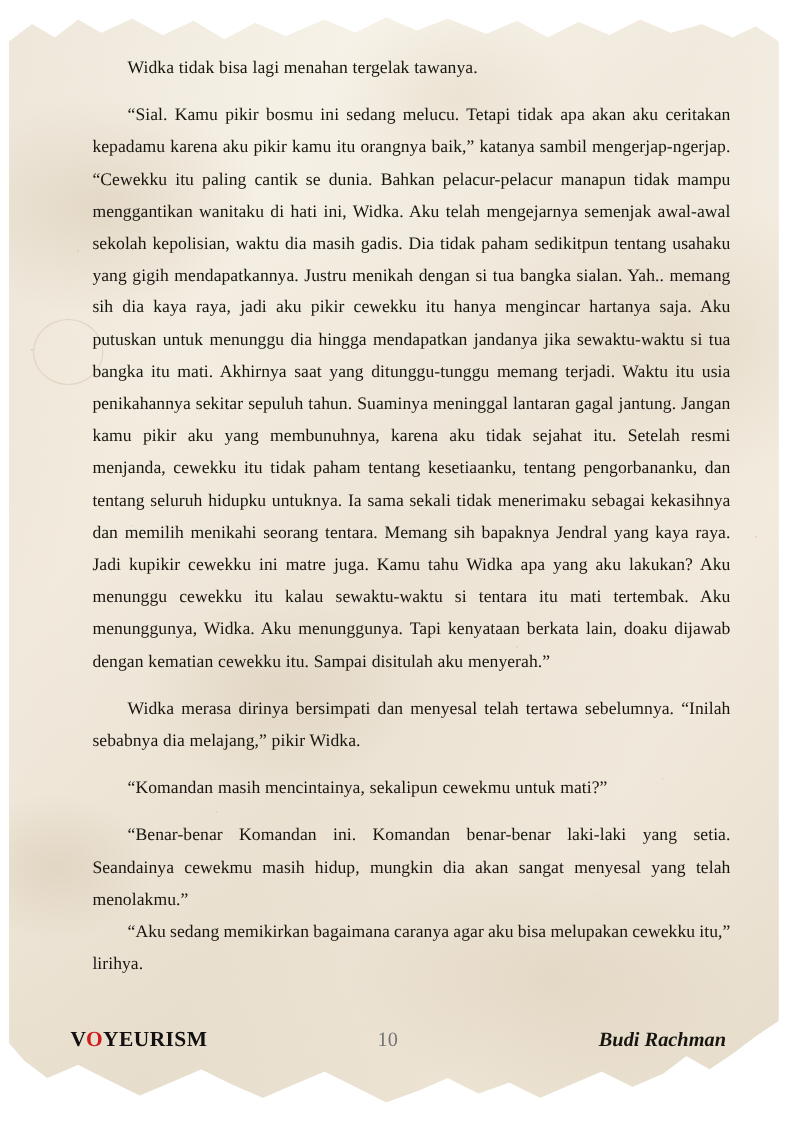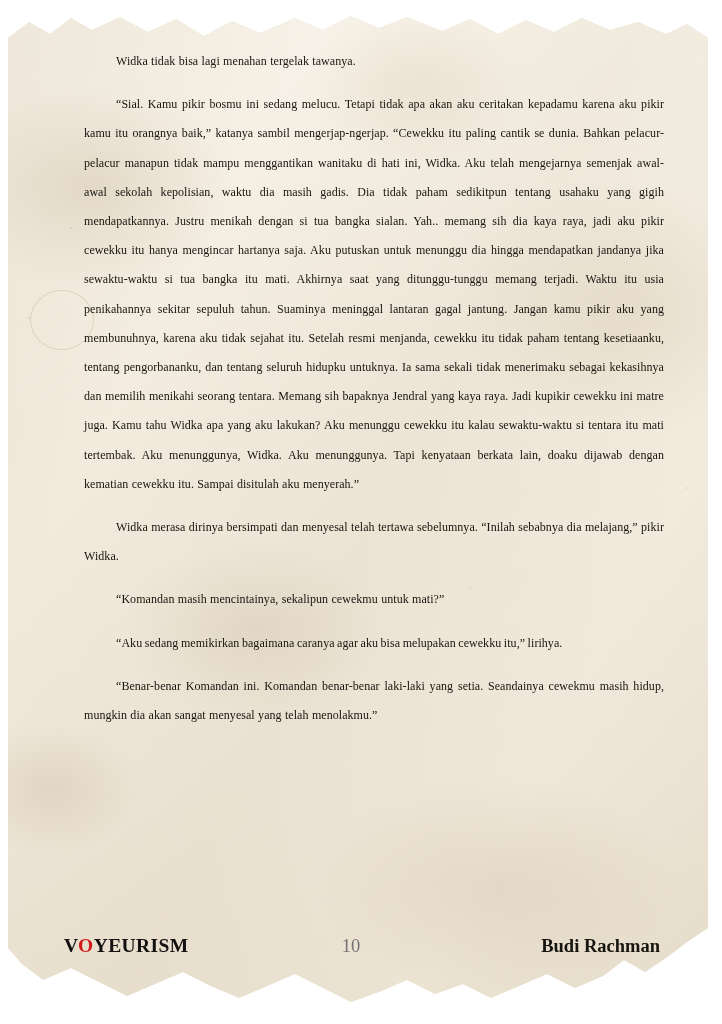--- a/index.html
+++ b/index.html
@@ -124,21 +124,21 @@
   
   .text-column {
     position: absolute;
     left: 84px;
     top: 47px;
     width: 580px;
     color: #17150f;
   }
   .para {
     margin: 0 0 14px 0;
-    font-size: 12px;
+    font-size: 16px;
     line-height: 29.2px;
     text-align: justify;
     text-indent: 32px;
     letter-spacing: 0.05px;
     word-spacing: 0.3px;
   }
   .para.tight { word-spacing: -0.5px; }
   .para.last  { margin-bottom: 0; }
 
   
@@ -160,20 +160,21 @@
   .footer-title .accent { color: #d4191b; }
   .footer-page {
     font-size: 18.5px;
     color: #737373;
     position: relative;
     left: -14px;
     margin-top: 28px;
   }
   .footer-author {
     font-size: 18.5px;
+    font-style: italic;
     font-weight: bold;
     color: #17150f;
   }
 </style>
 </head>
 <body>
 
 <div id="page-root">
 
   <div class="sheet-shadow"></div>
@@ -181,22 +182,22 @@
   <div class="paper">
     <div class="paper-speckles"></div>
     <div class="paper-ring"></div>
   </div>
 
   <div class="text-column">
     <p class="para">Widka tidak bisa lagi menahan tergelak tawanya.</p>
     <p class="para">“Sial. Kamu pikir bosmu ini sedang melucu. Tetapi tidak apa akan aku ceritakan kepadamu karena aku pikir kamu itu orangnya baik,” katanya sambil mengerjap-ngerjap. “Cewekku itu paling cantik se dunia. Bahkan pelacur-pelacur manapun tidak mampu menggantikan wanitaku di hati ini, Widka. Aku telah mengejarnya semenjak awal-awal sekolah kepolisian, waktu dia masih gadis. Dia tidak paham sedikitpun tentang usahaku yang gigih mendapatkannya. Justru menikah dengan si tua bangka sialan. Yah.. memang sih dia kaya raya, jadi aku pikir cewekku itu hanya mengincar hartanya saja. Aku putuskan untuk menunggu dia hingga mendapatkan jandanya jika sewaktu-waktu si tua bangka itu mati. Akhirnya saat yang ditunggu-tunggu memang terjadi. Waktu itu usia penikahannya sekitar sepuluh tahun. Suaminya meninggal lantaran gagal jantung. Jangan kamu pikir aku yang membunuhnya, karena aku tidak sejahat itu. Setelah resmi menjanda, cewekku itu tidak paham tentang kesetiaanku, tentang pengorbananku, dan tentang seluruh hidupku untuknya. Ia sama sekali tidak menerimaku sebagai kekasihnya dan memilih menikahi seorang tentara. Memang sih bapaknya Jendral yang kaya raya. Jadi kupikir cewekku ini matre juga. Kamu tahu Widka apa yang aku lakukan? Aku menunggu cewekku itu kalau sewaktu-waktu si tentara itu mati tertembak. Aku menunggunya, Widka. Aku menunggunya. Tapi kenyataan berkata lain, doaku dijawab dengan kematian cewekku itu. Sampai disitulah aku menyerah.”</p>
     <p class="para">Widka merasa dirinya bersimpati dan menyesal telah tertawa sebelumnya. “Inilah sebabnya dia melajang,” pikir Widka.</p>
     <p class="para">“Komandan masih mencintainya, sekalipun cewekmu untuk mati?”</p>
+    <p class="para last">“Benar-benar Komandan ini. Komandan benar-benar laki-laki yang setia. Seandainya cewekmu masih hidup, mungkin dia akan sangat menyesal yang telah menolakmu.”</p>
     <p class="para tight">“Aku sedang memikirkan bagaimana caranya agar aku bisa melupakan cewekku itu,” lirihya.</p>
-    <p class="para last">“Benar-benar Komandan ini. Komandan benar-benar laki-laki yang setia. Seandainya cewekmu masih hidup, mungkin dia akan sangat menyesal yang telah menolakmu.”</p>
   </div>
 
   <div class="footer">
     <div class="footer-title"><span>V</span><span class="accent">O</span><span>YEURISM</span></div>
     <div class="footer-page">10</div>
     <div class="footer-author">Budi Rachman</div>
   </div>
 
 </div>
 

